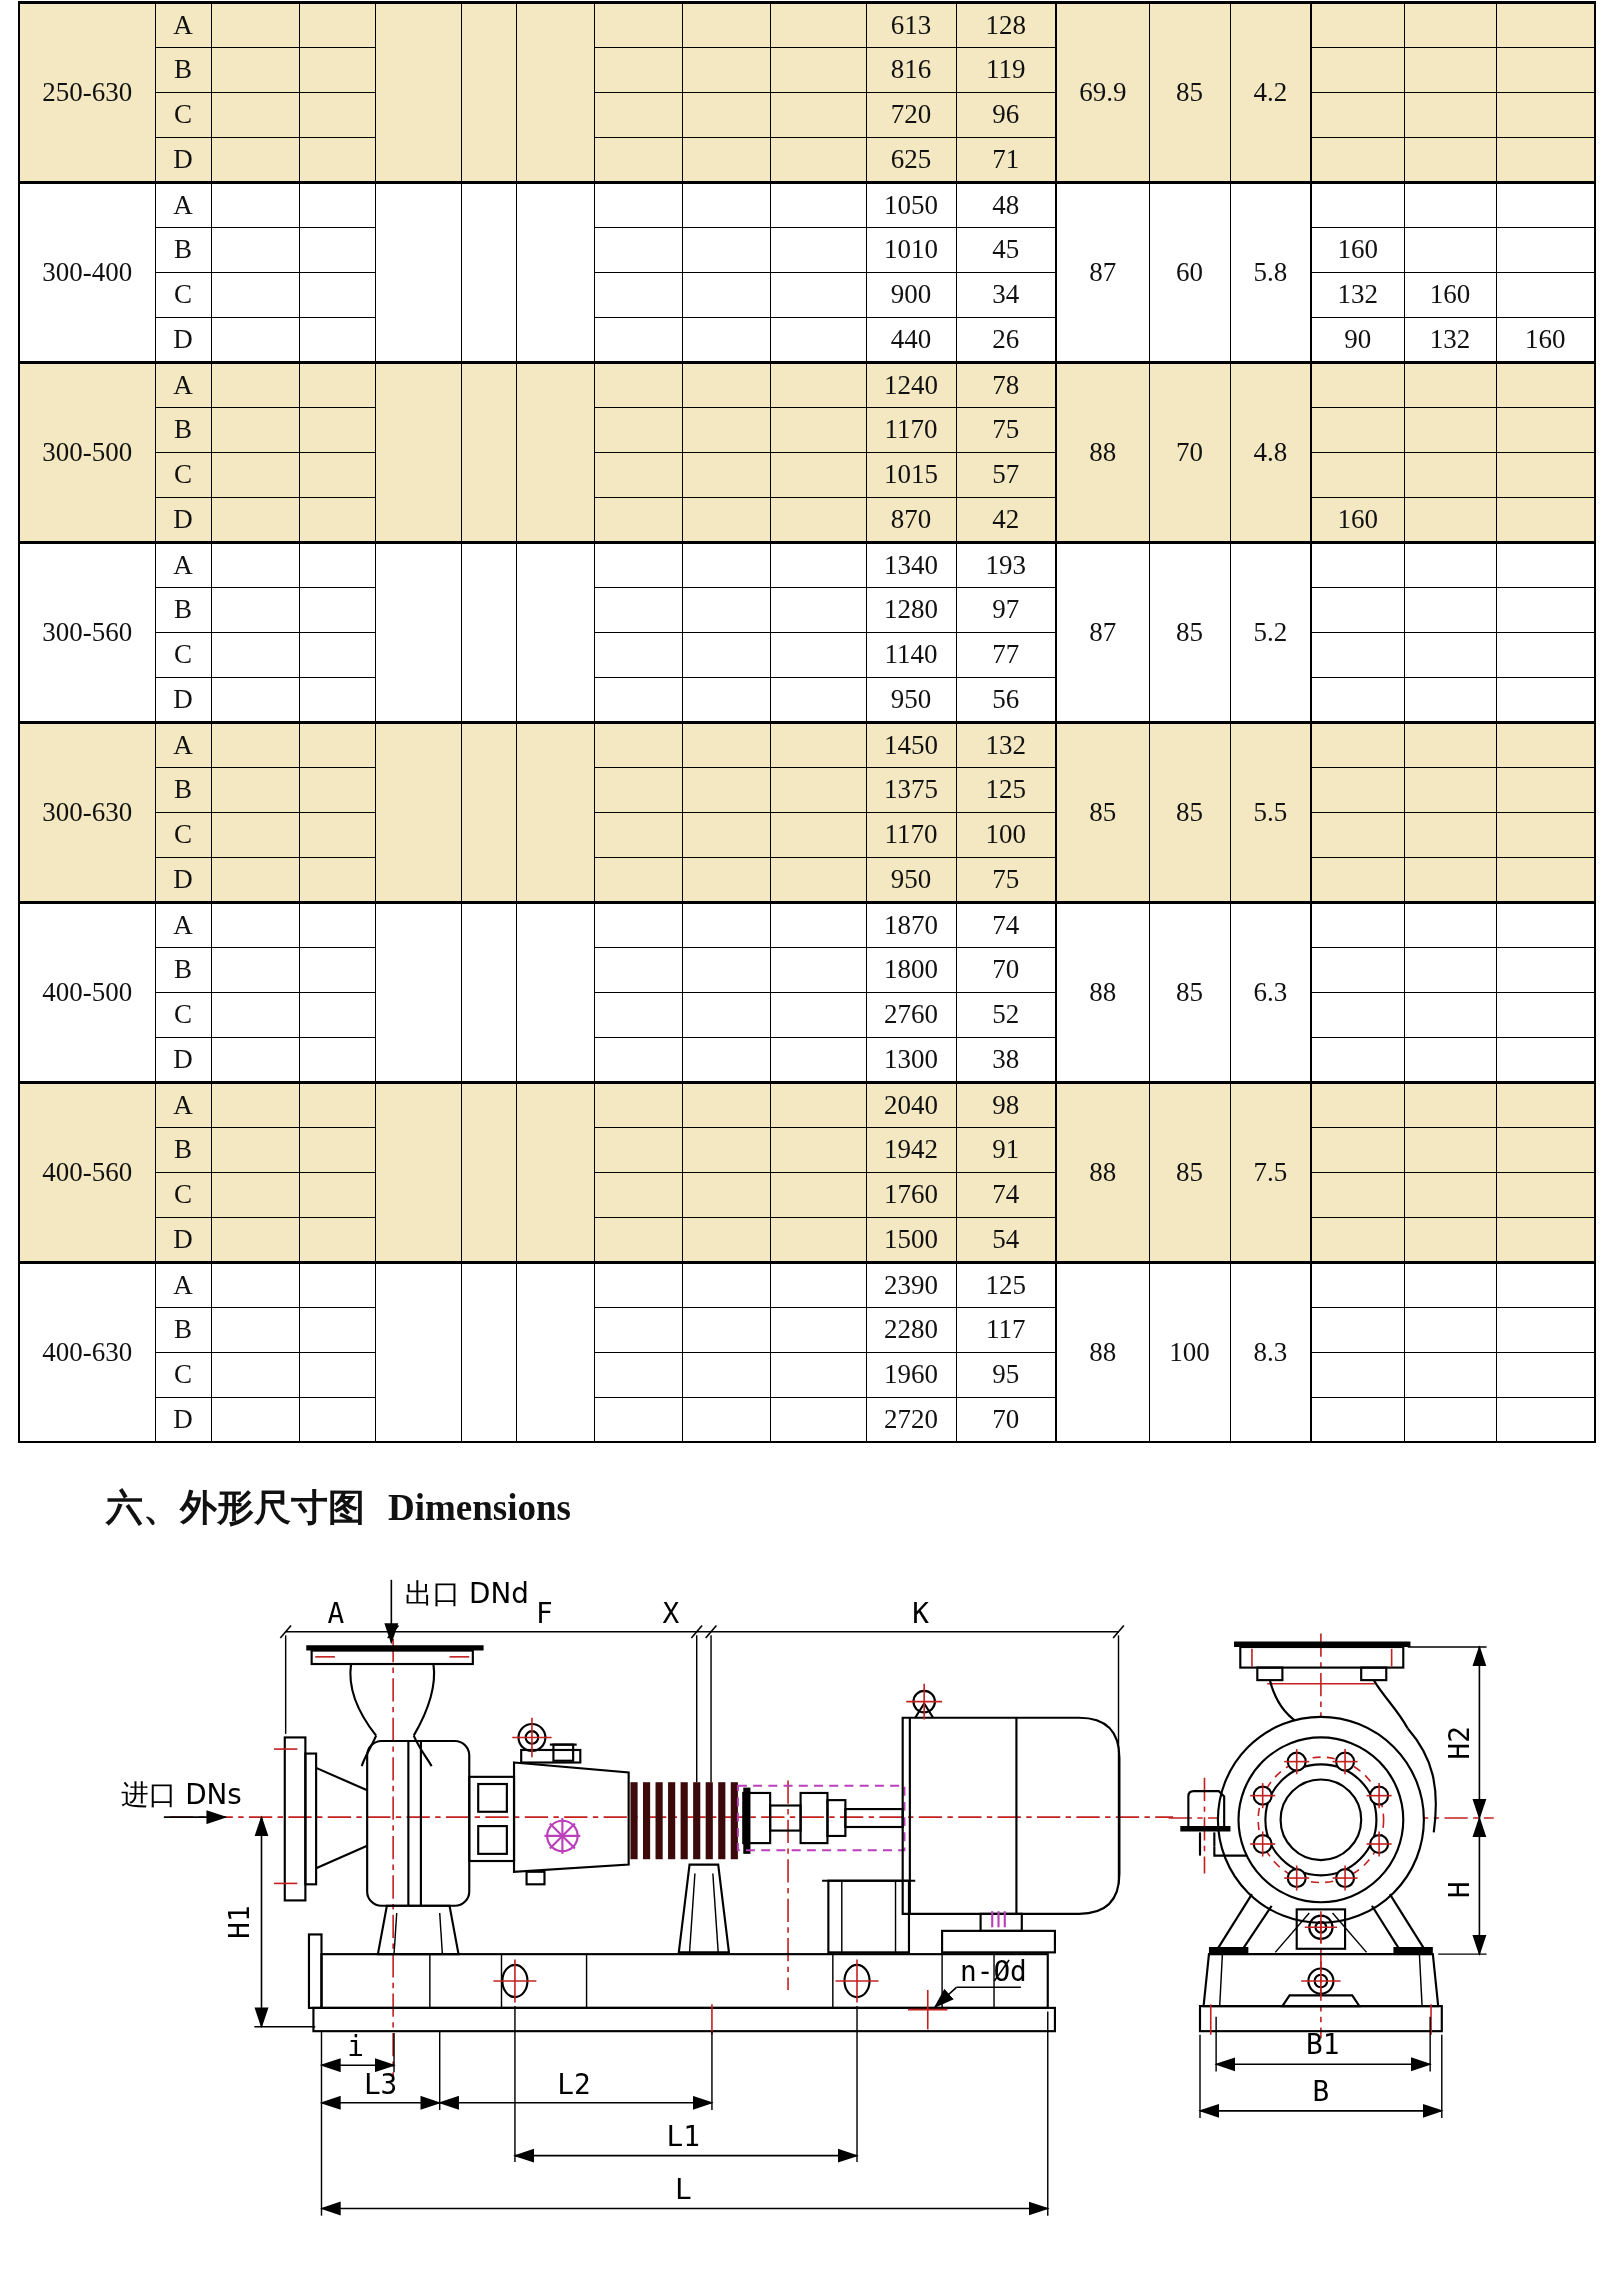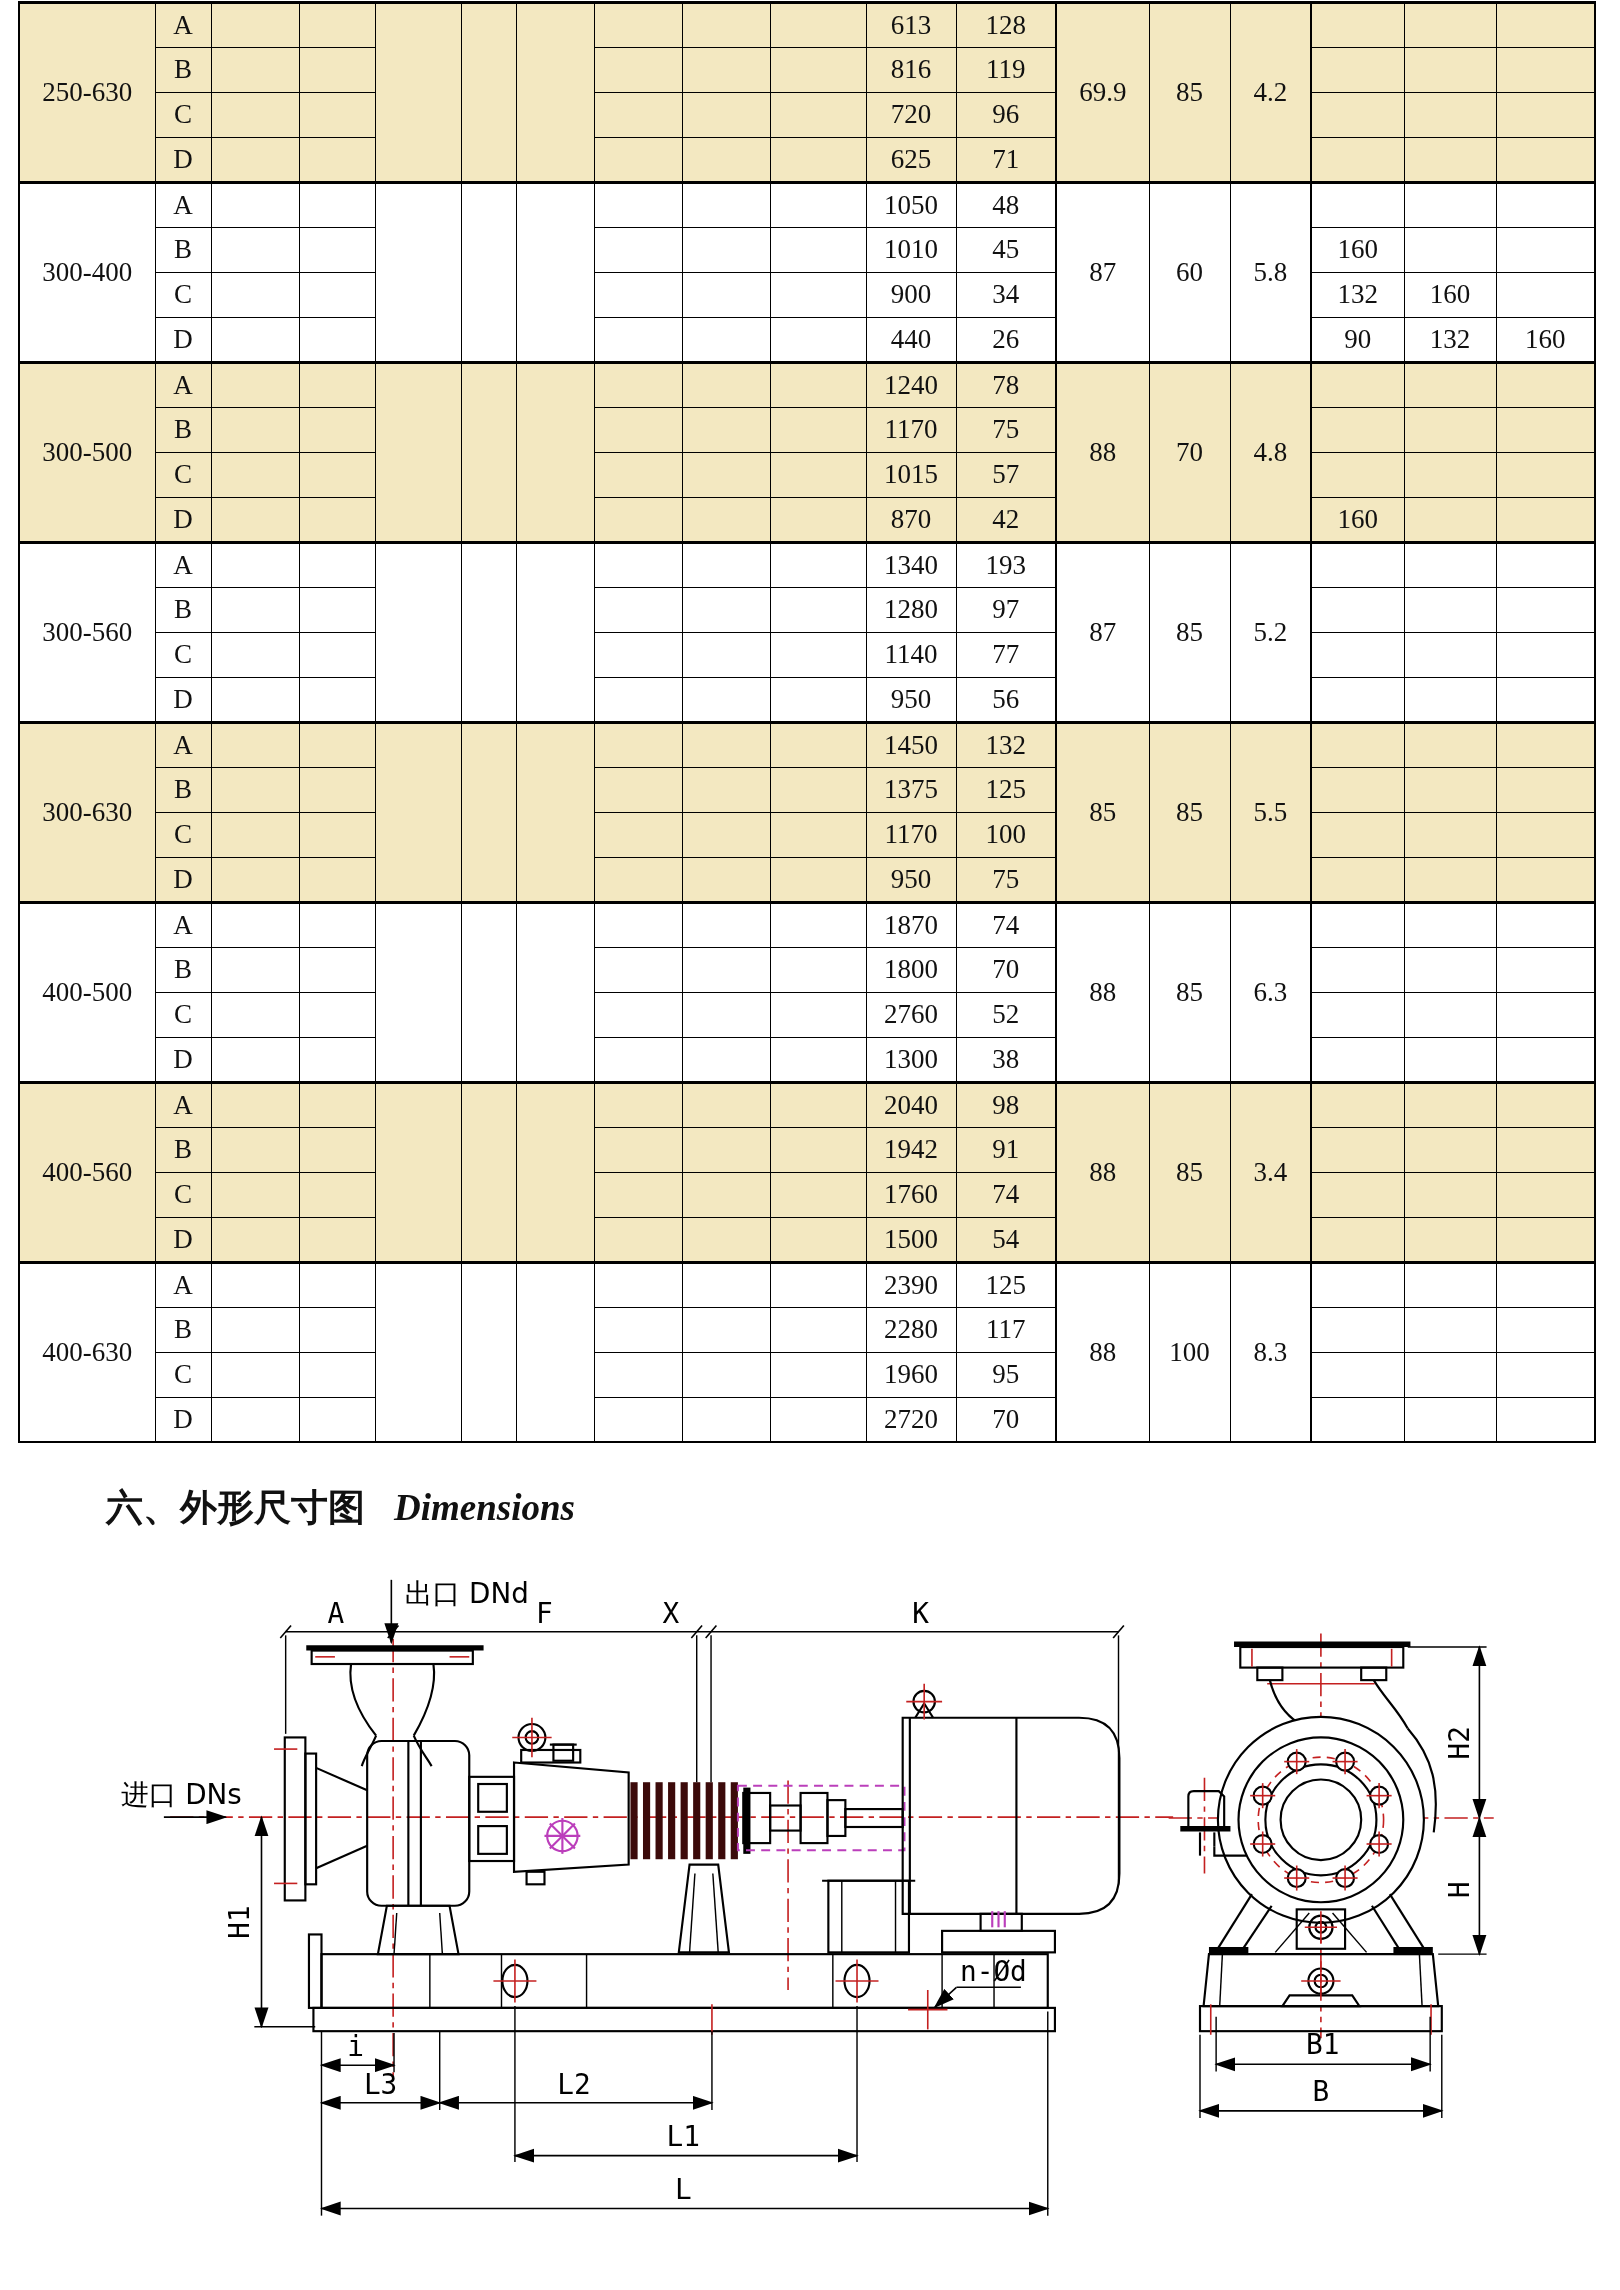--- a/index.html
+++ b/index.html
@@ -10,21 +10,21 @@
              border:2.7px solid #000;border-top-width:1.8px;}
   table.spec tr{height:45px;}
   table.spec td{border:1.8px solid #000;padding:0;text-align:center;vertical-align:middle;
                 font-size:27px;line-height:1;overflow:hidden;white-space:nowrap;}
   table.spec tr.shaded td{background:#f3e8c1;}
   table.spec tr.g-first td{border-top:3.6px solid #000;}
   table.spec td.c-m1, table.spec td.c-x1{border-left:2.7px solid #000;}
   
   .heading{position:absolute;left:106px;top:1483px;font-weight:bold;font-size:37px;
            font-family:"Liberation Serif","DejaVu Sans",serif;white-space:nowrap;}
-  .heading .en{margin-left:29px;font-style:italic;}
+  .heading .en{margin-left:23px;}
   
   svg.draw{position:absolute;left:0;top:0;}
   svg.draw .ln{stroke:#000;stroke-width:2.4;fill:none;}
   svg.draw .thin{stroke:#000;stroke-width:1.6;fill:none;}
   svg.draw .thick{stroke:#000;stroke-width:6;fill:none;}
   svg.draw .dim{stroke:#000;stroke-width:1.8;fill:none;}
   svg.draw .red{stroke:#c42020;stroke-width:1.8;fill:none;}
   svg.draw .redc{stroke:#c42020;stroke-width:1.8;fill:none;stroke-dasharray:26 6 6 6;}
   svg.draw .mag{stroke:#bb3fbb;stroke-width:2.4;fill:none;}
   svg.draw .magd{stroke:#bb3fbb;stroke-width:2.2;fill:none;stroke-dasharray:10 7;}
@@ -423,21 +423,21 @@
           <td rowspan="4"></td>
           <td rowspan="4"></td>
           <td rowspan="4"></td>
           <td></td>
           <td></td>
           <td></td>
           <td class="c-v1">2040</td>
           <td class="c-v2">98</td>
           <td class="c-m1" rowspan="4">88</td>
           <td class="c-m2" rowspan="4">85</td>
-          <td class="c-m3" rowspan="4">3.4</td>
+          <td class="c-m3" rowspan="4">7.5</td>
           <td class="c-x1"></td>
           <td class="c-x2"></td>
           <td class="c-x3"></td>
         </tr>
         <tr class="shaded">
           <td class="c-letter">B</td>
           <td></td>
           <td></td>
           <td></td>
           <td></td>

